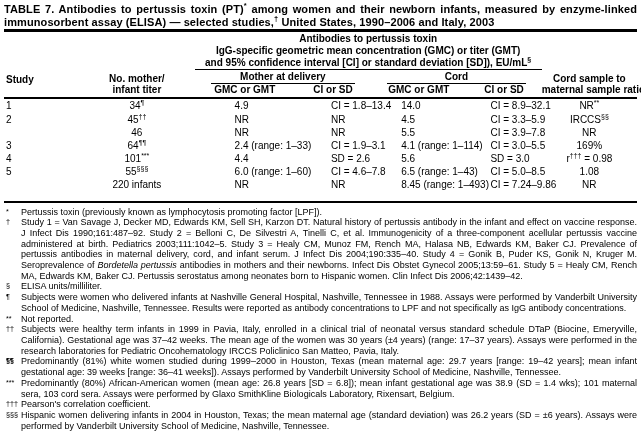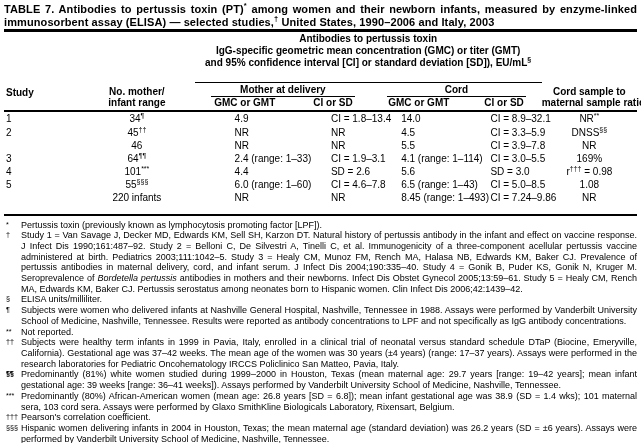--- a/index.html
+++ b/index.html
@@ -17,21 +17,21 @@
   .title sup { font-size: 7.5px; line-height: 0; }
   .title-rule { border-top: 3px solid #000; margin-top: 1px; }
 
   table {
     width: 633px; table-layout: fixed; border-collapse: collapse;
     font-size: 10px; line-height: 11.5px; margin-top: 1px;
   }
   th, td { font-weight: normal; vertical-align: top; white-space: nowrap; }
   thead th { font-weight: bold; }
 
-  .group-head { border-bottom: 1.5px solid #000; text-align: center; padding-bottom: 14px; }
+  .group-head { border-bottom: 1.5px solid #000; text-align: center; padding-bottom: 1px; }
   .group-head div { line-height: 11.8px; }
   .group-head sup { font-size: 7px; line-height: 0; }
 
   .spanner { text-align: center; padding-top: 1px; }
   .spanner .sp-inner { border-bottom: 1.2px solid #000; margin: 0 16px; padding-bottom: 0.5px; }
 
   .hb { border-bottom: 2px solid #000; }            
   th.rowspan2 { vertical-align: bottom; padding-bottom: 11px; }
   th.study-h { text-align: left; padding-left: 2px; }
   th.center { text-align: center; padding-bottom: 1px; }
@@ -78,21 +78,21 @@
         <div>Antibodies to pertussis toxin</div>
         <div>IgG-specific geometric mean concentration (GMC) or titer (GMT)</div>
         <div><span>and 95% confidence interval [CI] or standard deviation [SD]), EU/mL</span><sup>§</sup></div>
       </th>
       <th></th>
     </tr>
     <tr>
       <th rowspan="2" class="rowspan2 study-h hb">Study</th>
       <th rowspan="2" class="rowspan2 center hb c2">
         <div>No. mother/</div>
-        <div>infant range</div>
+        <div>infant titer</div>
       </th>
       <th colspan="2" class="spanner">
           <div class="sp-inner">Mother at delivery</div>
         </th>
       <th colspan="2" class="spanner">
           <div class="sp-inner">Cord</div>
         </th>
       <th rowspan="2" class="rowspan2 center hb">
         <div>Cord sample to</div>
         <div>maternal sample ratio</div>
@@ -115,21 +115,21 @@
       <td class="c6">CI = 8.9–32.1</td>
       <td class="c7"><span>NR</span><sup>**</sup><span></span></td>
     </tr>
     <tr>
       <td class="c1">2</td>
       <td class="c2"><span>45</span><sup>††</sup></td>
       <td class="c3">NR</td>
       <td class="c4">NR</td>
       <td class="c5">4.5</td>
       <td class="c6">CI = 3.3–5.9</td>
-      <td class="c7"><span>DNSS</span><sup>§§</sup><span></span></td>
+      <td class="c7"><span>IRCCS</span><sup>§§</sup><span></span></td>
     </tr>
     <tr>
       <td class="c1"></td>
       <td class="c2"><span>46</span><sup></sup></td>
       <td class="c3">NR</td>
       <td class="c4">NR</td>
       <td class="c5">5.5</td>
       <td class="c6">CI = 3.9–7.8</td>
       <td class="c7"><span>NR</span><sup></sup><span></span></td>
     </tr>

